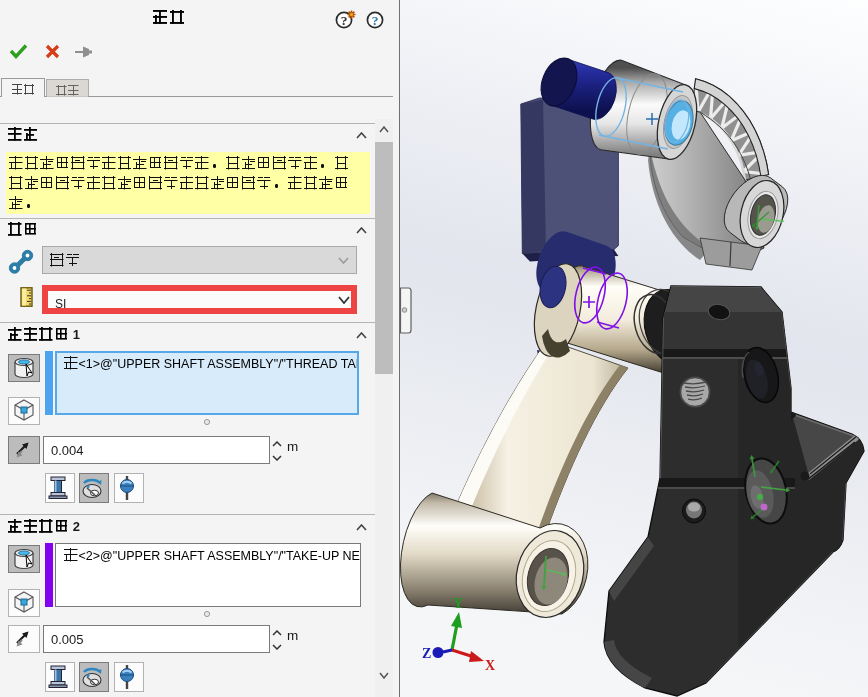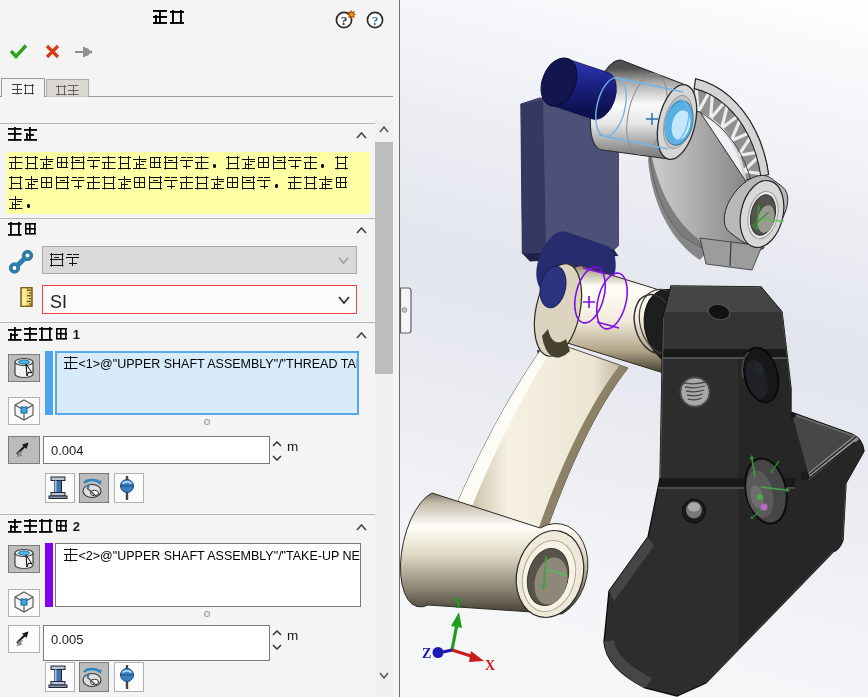--- a/index.html
+++ b/index.html
@@ -90,21 +90,21 @@
 <rect x="2" y="1.5" width="4" height="17" fill="#faeda0"></rect>
 <g stroke="#333" stroke-width="1">
         <path d="M7 3.2 H11"></path>
         <path d="M9 6 H11"></path>
         <path d="M7 8.8 H11"></path>
         <path d="M9 11.6 H11"></path>
         <path d="M7 14.4 H11"></path>
         <path d="M9 17 H11"></path>
       </g>
 </svg>
-<div class="abs" style="left:42px;top:285px;width:315px;height:29px;background:#fbfbfb;border:1px solid #ef4444;padding:6px 0 0 7px;font-size:18px;color:#222">SI</div>
+<div class="abs" style="left:42px;top:285px;width:315px;height:29px;background:#fbfbfb;border:6px solid #ef4444;padding:6px 0 0 7px;font-size:12px;color:#222">SI</div>
 <svg class="abs" style="left:338px;top:296px" width="12" height="8">
       <path d="M1 1 L6.0 7 L11 1" stroke="#333" stroke-width="1.8" fill="none"></path>
     </svg>
 <div class="hdrline" style="top:322px"></div>
 <div class="abs" style="left:7px;top:327px;font-weight:bold"><i class="gb v3"></i><i class="gb v1"></i><i class="gb v2"></i><i class="gb v4"></i>&nbsp;<span style="font-size:13px">1</span></div>
 <svg class="abs" style="left:356px;top:332px" width="11" height="7">
       <path d="M1 6 L5.5 1 L10 6" stroke="#444" stroke-width="1.6" fill="none"></path>
     </svg>
 <div class="btn on" style="left:8px;top:354px;width:32px;height:28px;text-align:center"><svg width="30" height="26">
         <g transform="translate(4,2)">
@@ -195,21 +195,21 @@
       <circle cx="4" cy="4" r="2.6" fill="#e8e8e8" stroke="#9a9a9a"></circle>
     </svg>
 <div class="btn" style="left:8px;top:625px;width:32px;height:28px;text-align:center;padding-top:1px"><svg width="30" height="26">
         <g>
 <path d="M8 16 L18 6" stroke="#1a1a1a" stroke-width="2.2"></path>
           <path d="M19.5 4.5 L13 6.5 L17.5 11 Z" fill="#1a1a1a"></path>
 <path d="M13 13 L9 17" stroke="#8a8a8a" stroke-width="2.2"></path>
           <path d="M7.5 19.5 L13.5 17.5 L9.5 13.5 Z" fill="#8a8a8a"></path>
 </g>
       </svg></div>
-<div class="abs lbox" style="left:43px;top:625px;width:227px;height:36px;font-size:13px;padding:6px 0 0 7px">0.005</div>
+<div class="abs lbox" style="left:43px;top:625px;width:227px;height:28px;font-size:13px;padding:6px 0 0 7px">0.005</div>
 <svg class="abs" style="left:272px;top:630px" width="10" height="6">
       <path d="M1 5 L5.0 1 L9 5" stroke="#333" stroke-width="1.5" fill="none"></path>
     </svg>
 <svg class="abs" style="left:272px;top:644px" width="10" height="6">
       <path d="M1 1 L5.0 5 L9 1" stroke="#333" stroke-width="1.5" fill="none"></path>
     </svg>
 <div class="abs" style="left:287px;top:628px;font-size:13.5px">m</div>
 <div class="btn" style="left:45px;top:662px;width:30px;height:30px"><svg width="26" height="28">
         <g>
 <rect x="5" y="3" width="14" height="3.5" fill="#b8c4d8" stroke="#223"></rect>

